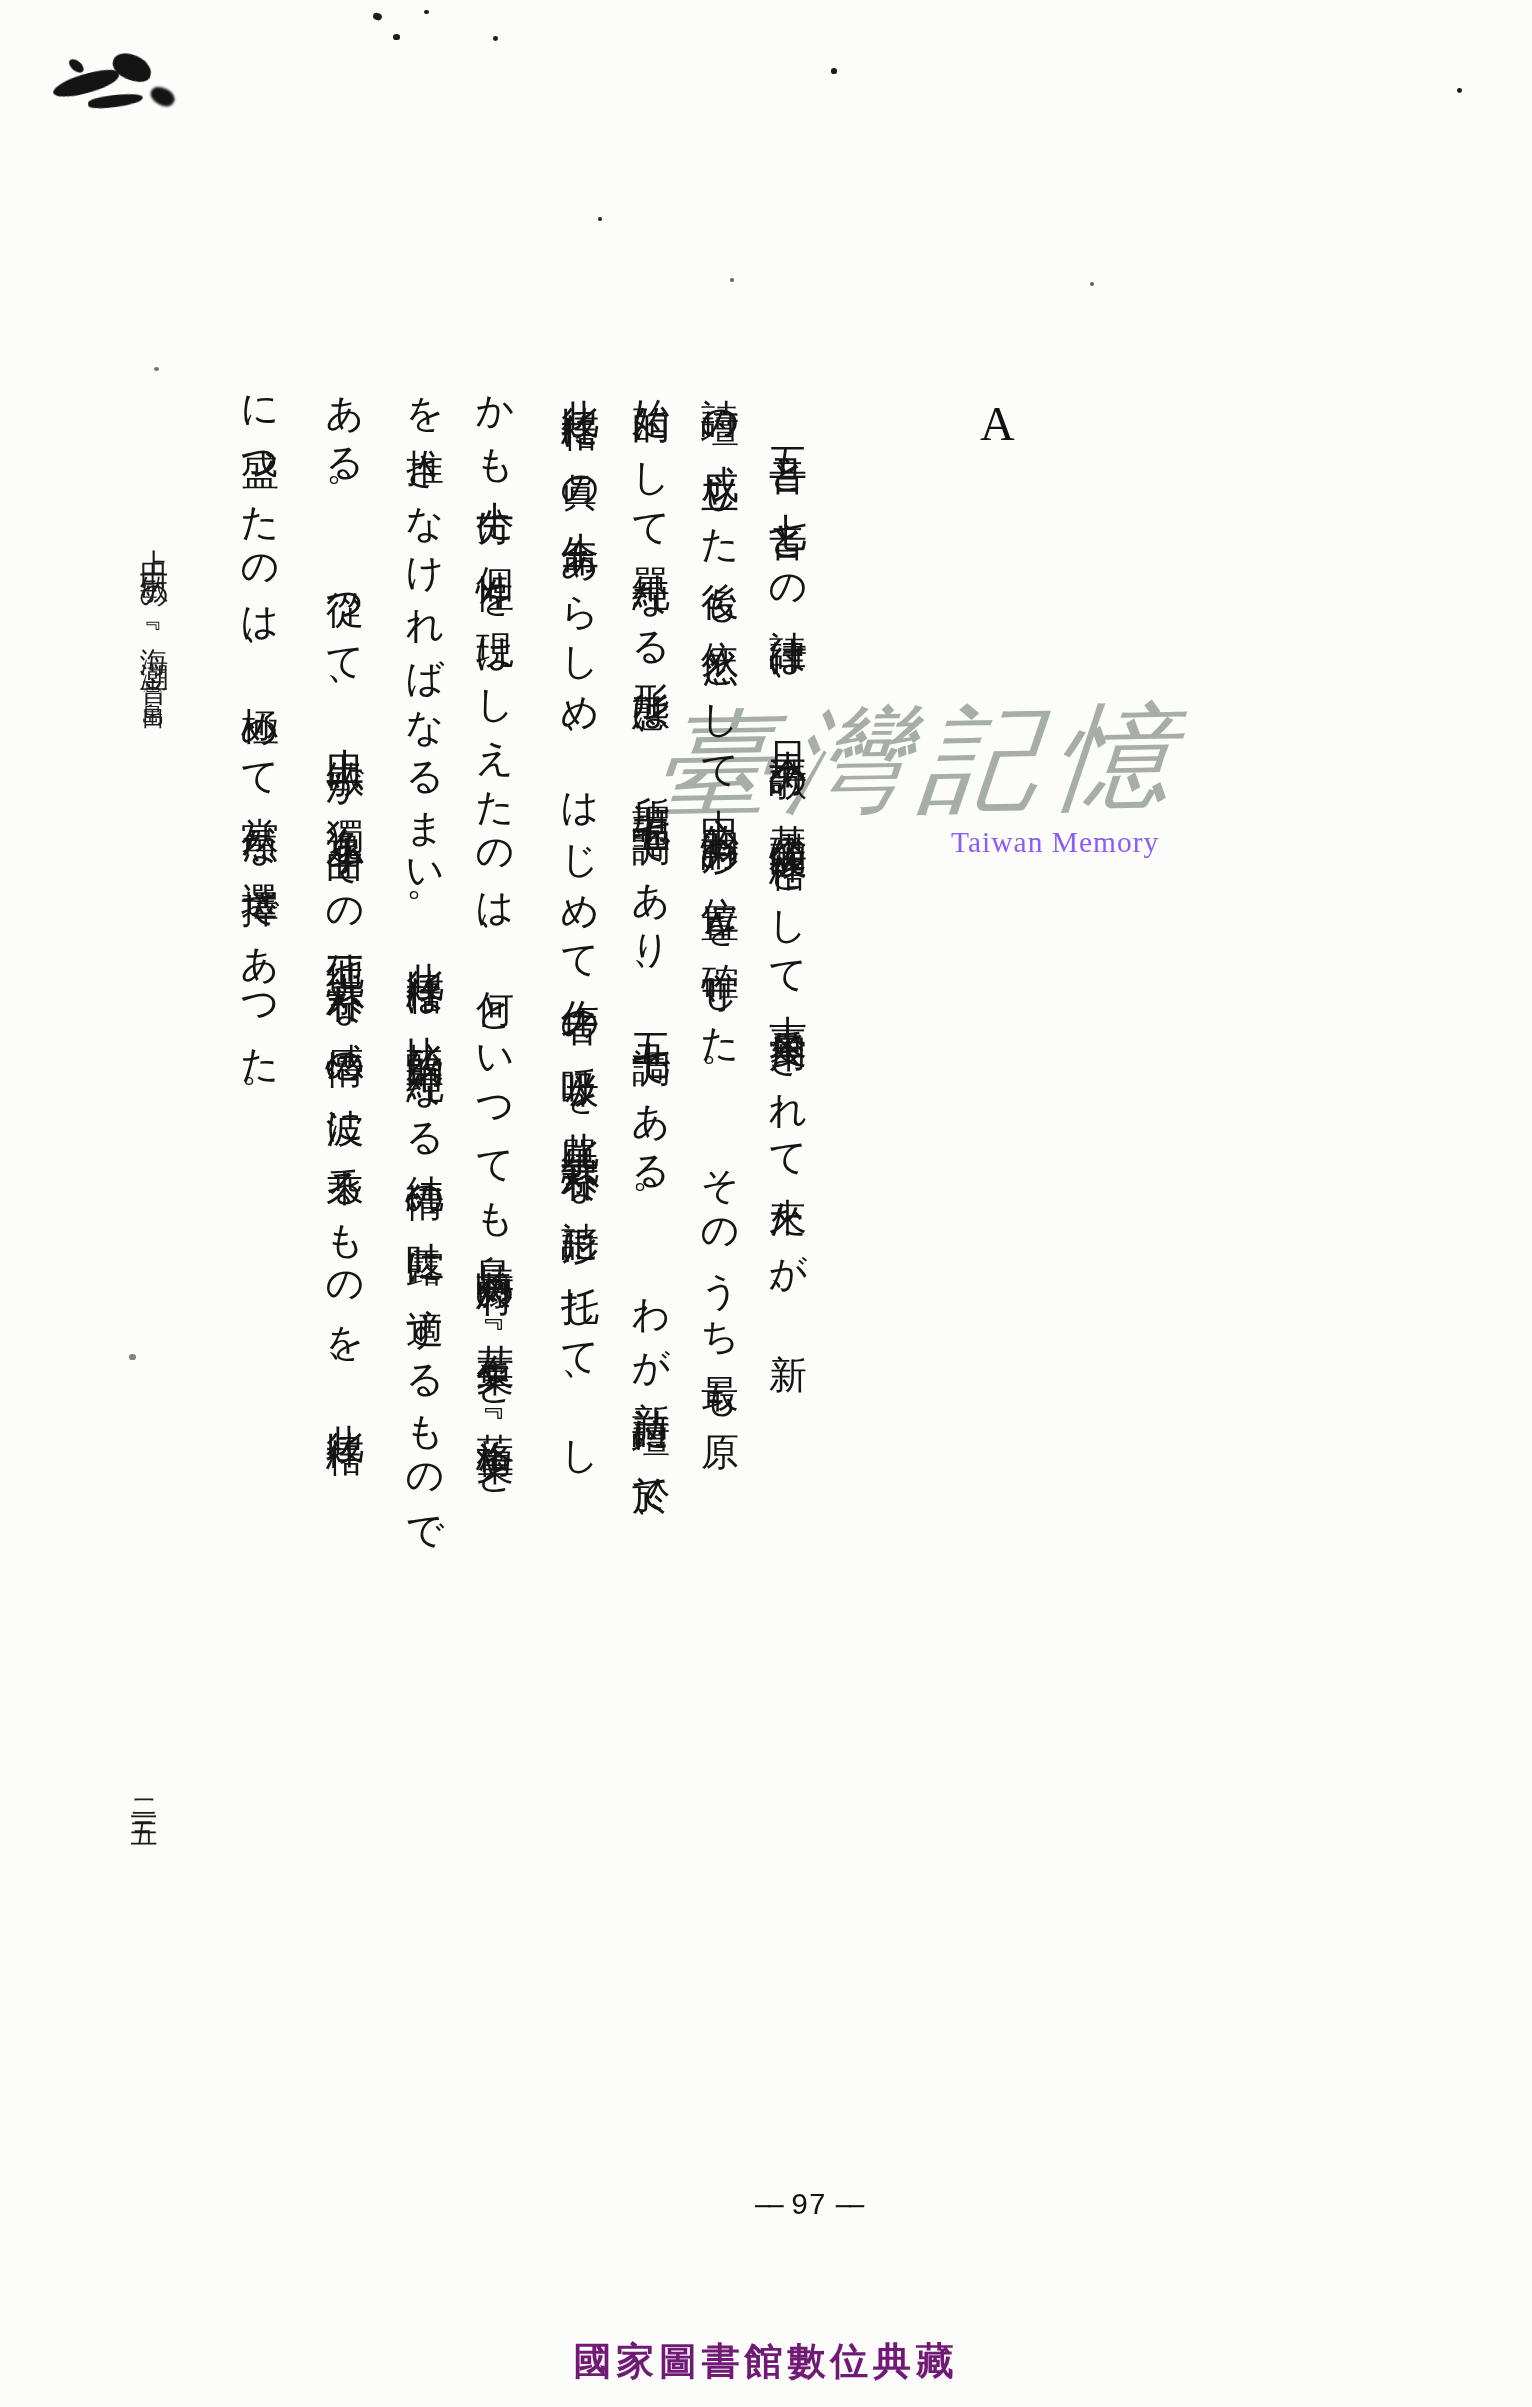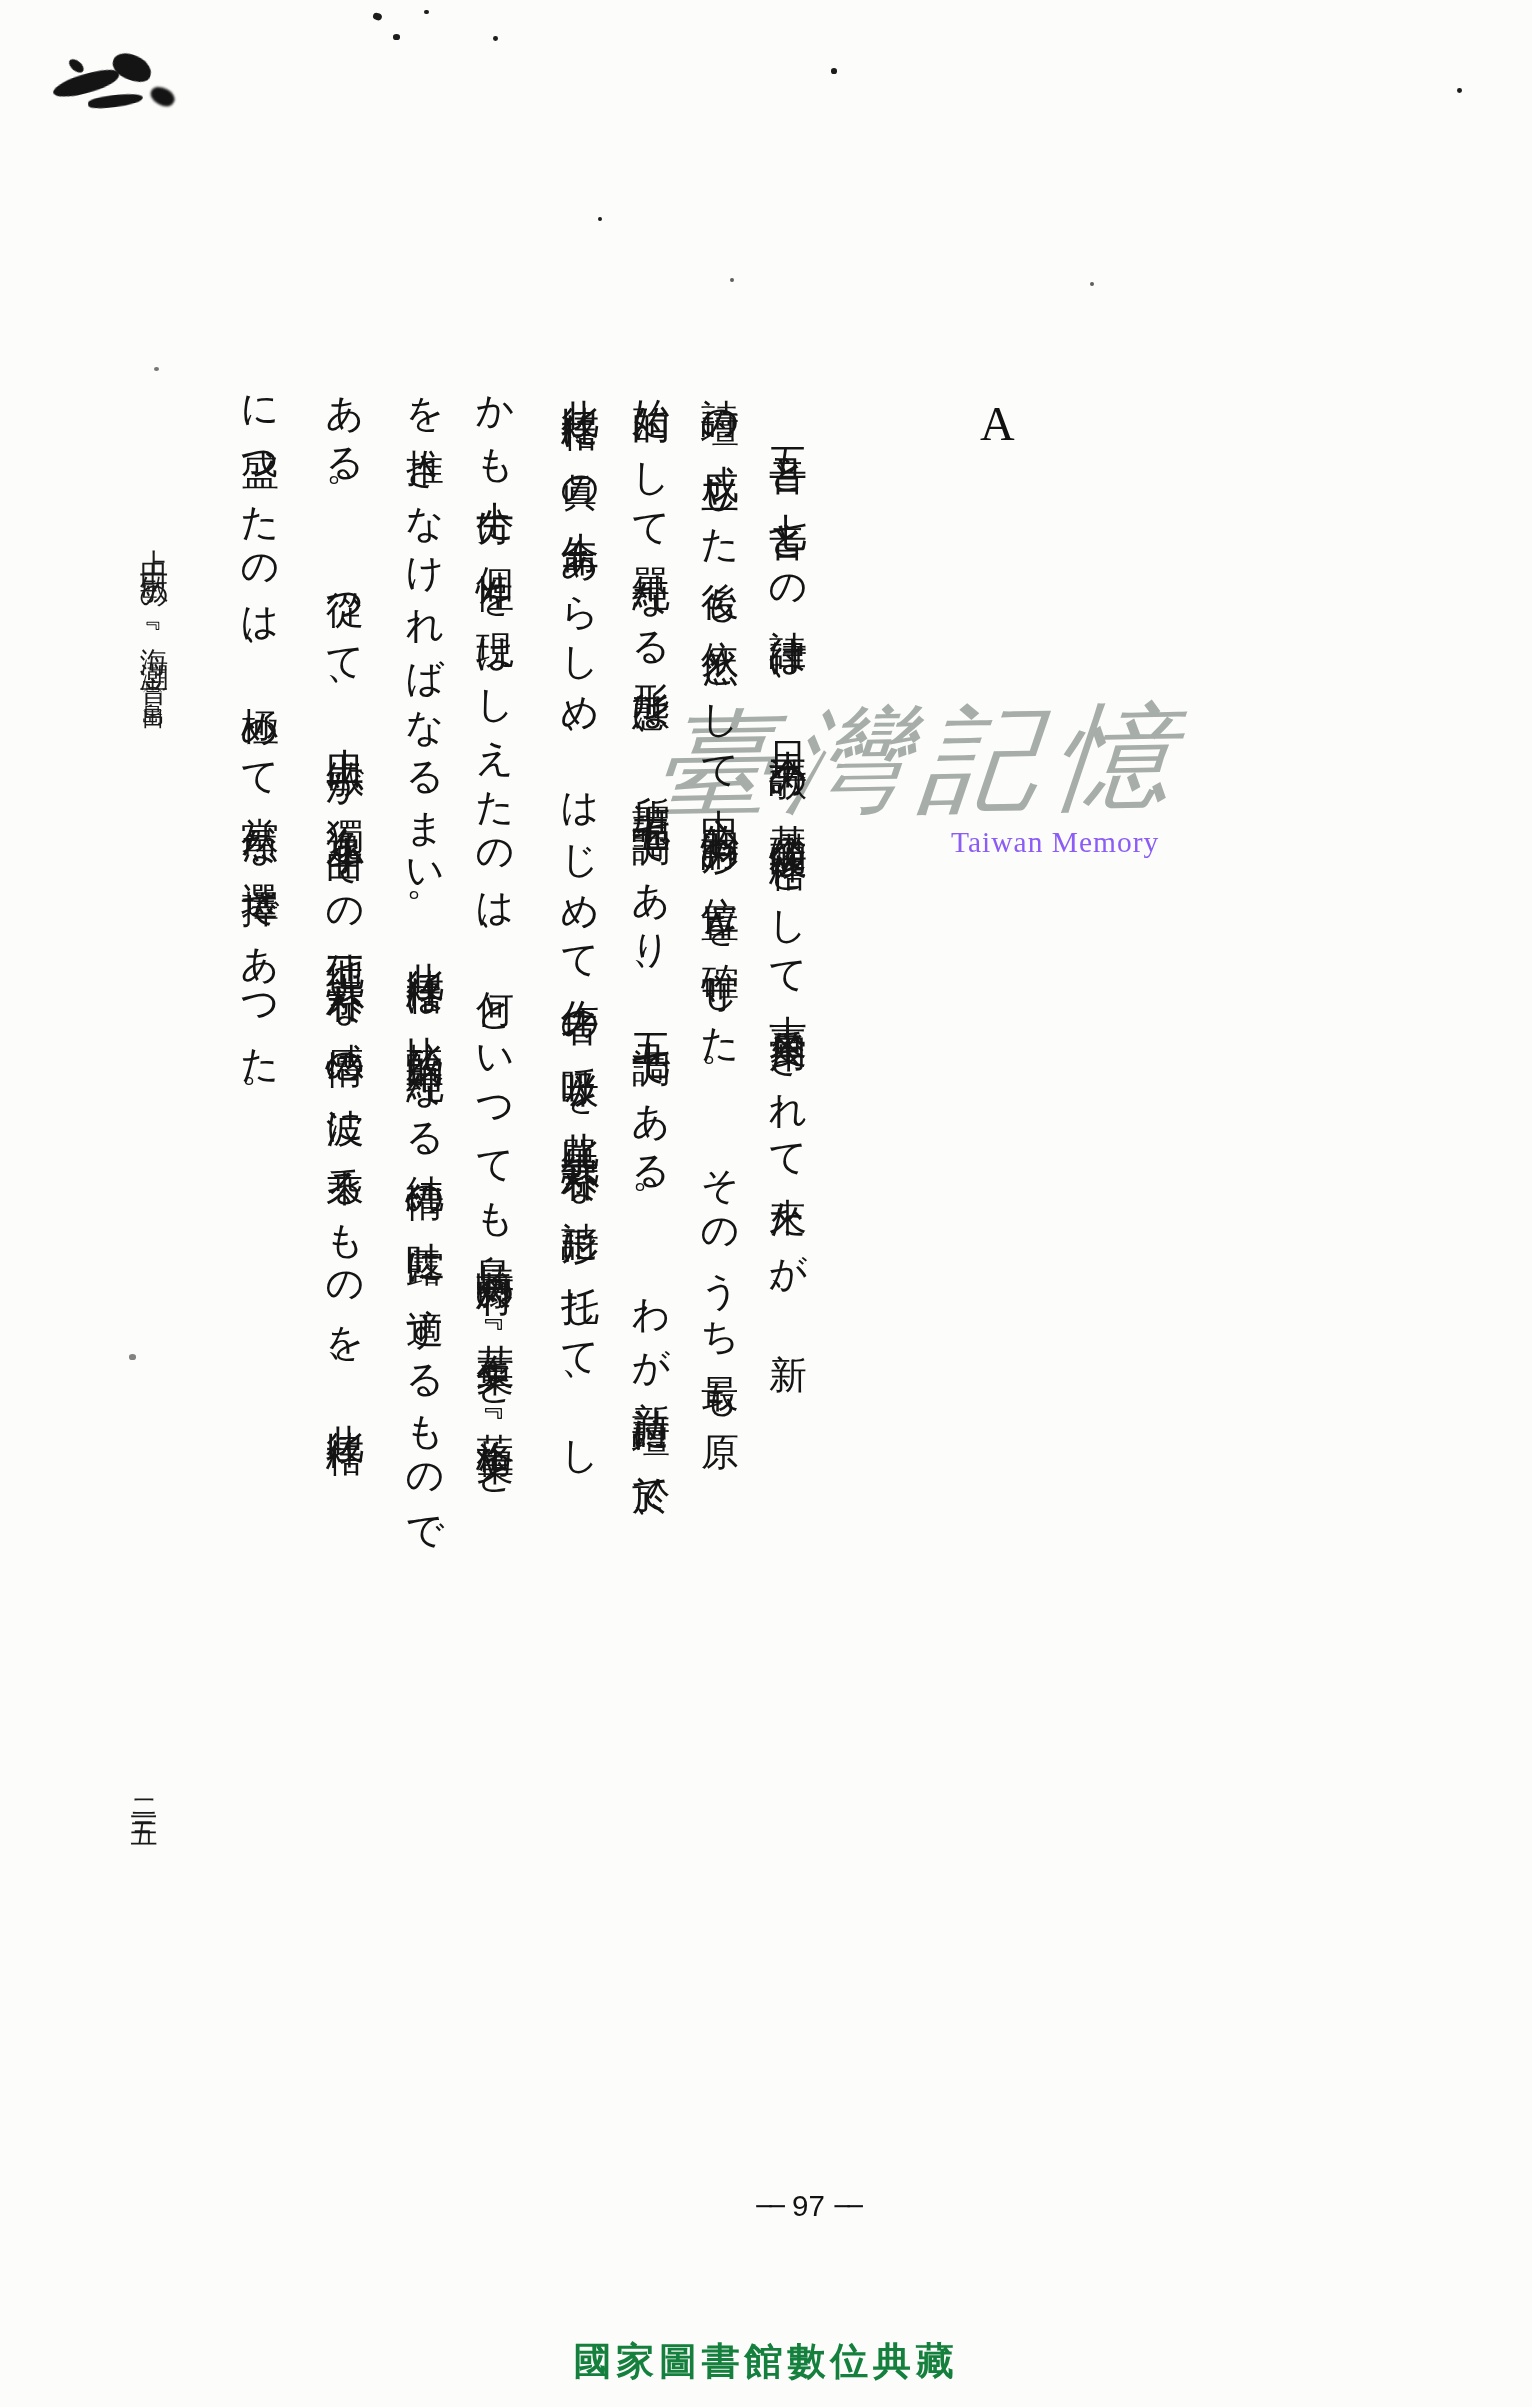--- a/index.html
+++ b/index.html
@@ -96,30 +96,30 @@
     color:#1a1a1a; z-index:2;
   }
 
   
   .footer-page {
     position:absolute; left:702px; top:2189px; width:213px;
     display:flex; align-items:center; justify-content:center; gap:9.5px;
     color:#121212; z-index:2;
   }
   .fp-dash { font-size:25px; letter-spacing:-1.9px; white-space:nowrap; }
-  .fp-num  { font-family:Liberation Sans, sans-serif; font-size:29.5px; }
+  .fp-num  { font-family:Liberation Mono, monospace; font-size:29.5px; }
 
   
   .bottom-caption {
     position:absolute; left:0; right:0; top:2336px;
     text-align:center;
     font-family:Liberation Sans, sans-serif;
     font-weight:700;
     font-size:38px; letter-spacing:4.8px;
-    color:#15803d; z-index:2;
+    color:#701a75; z-index:2;
   }
 </style>
 </head>
 <body>
 
 <div class="page">
 
   <div class="smudge sm1"></div>
   <div class="smudge sm2"></div>
   <div class="smudge sm3"></div>

